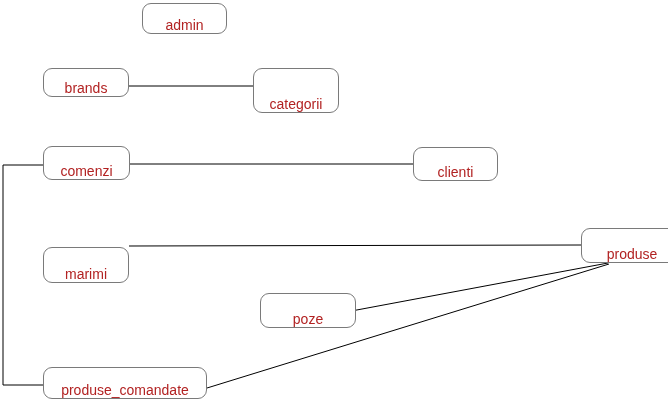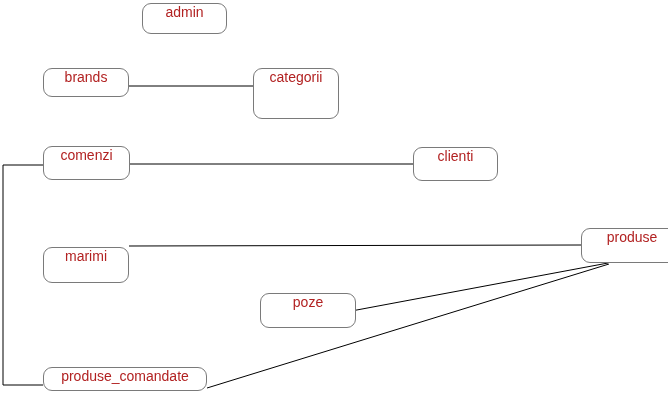--- a/index.html
+++ b/index.html
@@ -22,21 +22,21 @@
     width: 668px;
     height: 402px;
   }
   .node {
     position: absolute;
     box-sizing: border-box;
     background: #ffffff;
     border: 1.5px solid #7a7a7a;
     border-radius: 9px;
     display: flex;
-    align-items: flex-start;
+    align-items: flex-end;
     justify-content: center;
     font-size: 14px;
     color: #b22222;
     cursor: default;
     white-space: nowrap;
   }
   .node span {
     pointer-events: none;
   }
 </style>
@@ -55,21 +55,21 @@
   </svg>
 
   <div class="node" style="left:142px; top:3px;   width:85px;  height:31px;">
     <span>admin</span>
   </div>
 
   <div class="node" style="left:43px;  top:68px;  width:86px;  height:29px;">
     <span>brands</span>
   </div>
 
-  <div class="node" style="left:253px; top:68px;  width:86px;  height:51px;">
+  <div class="node" style="left:253px; top:68px;  width:86px;  height:45px;">
     <span>categorii</span>
   </div>
 
   <div class="node" style="left:413px; top:147px; width:85px;  height:34px;">
     <span>clienti</span>
   </div>
 
   <div class="node" style="left:43px;  top:146px; width:87px;  height:34px;">
     <span>comenzi</span>
   </div>
@@ -79,17 +79,17 @@
   </div>
 
   <div class="node" style="left:581px; top:228px; width:102px;  height:35px;">
     <span>produse</span>
   </div>
 
   <div class="node" style="left:260px; top:293px; width:96px;  height:35px;">
     <span>poze</span>
   </div>
 
-  <div class="node" style="left:43px;  top:367px; width:164px; height:24px;">
+  <div class="node" style="left:43px;  top:367px; width:164px; height:32px;">
     <span>produse_comandate</span>
   </div>
 
 </div>
 
 </body></html>

